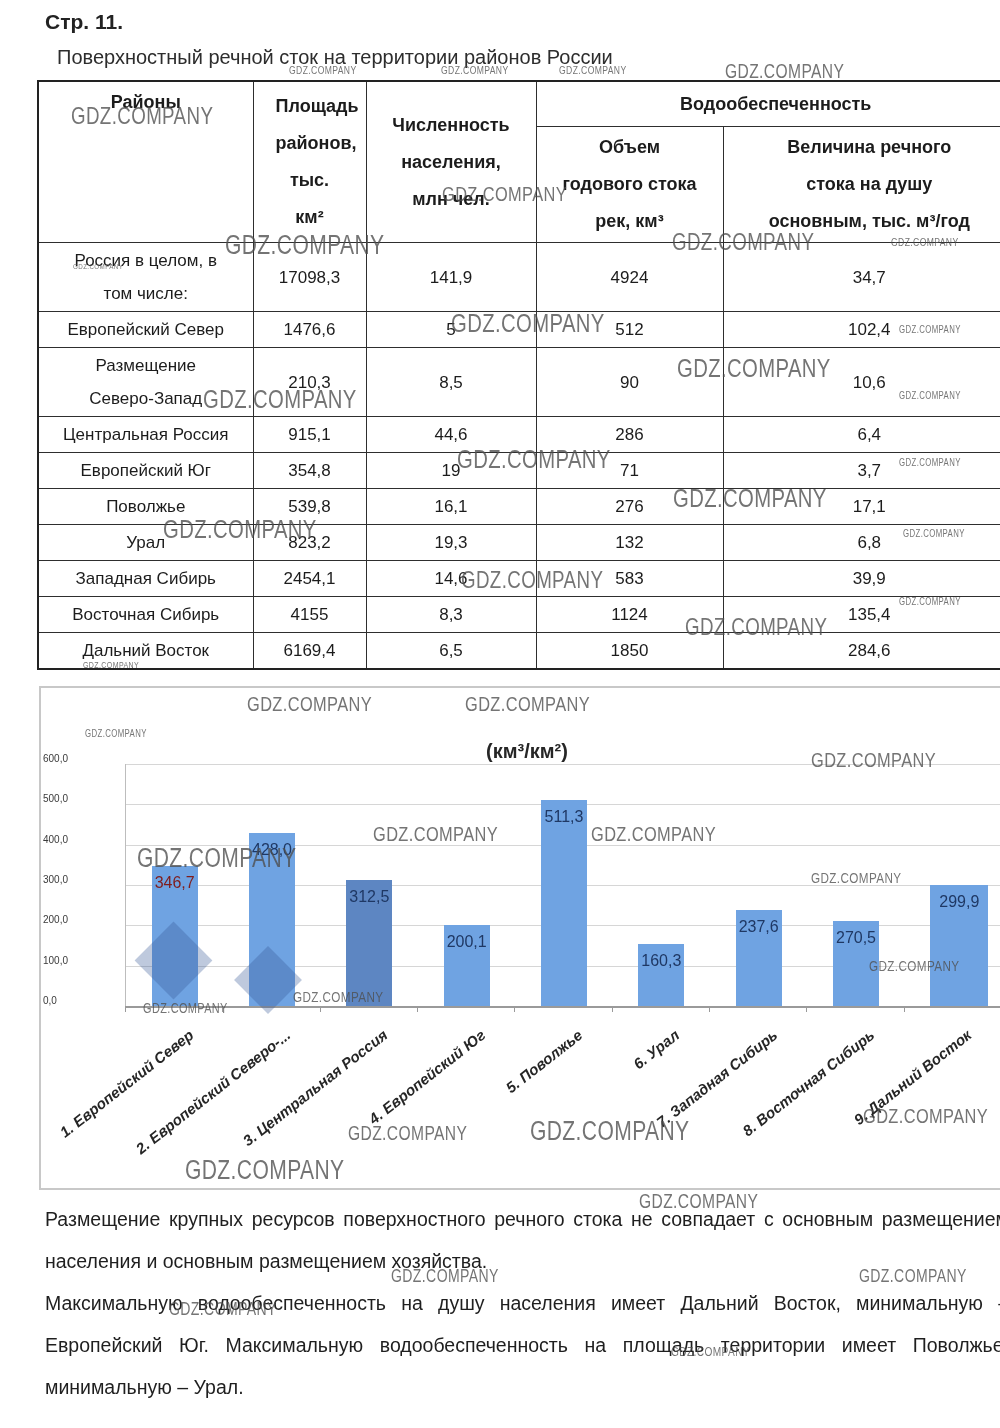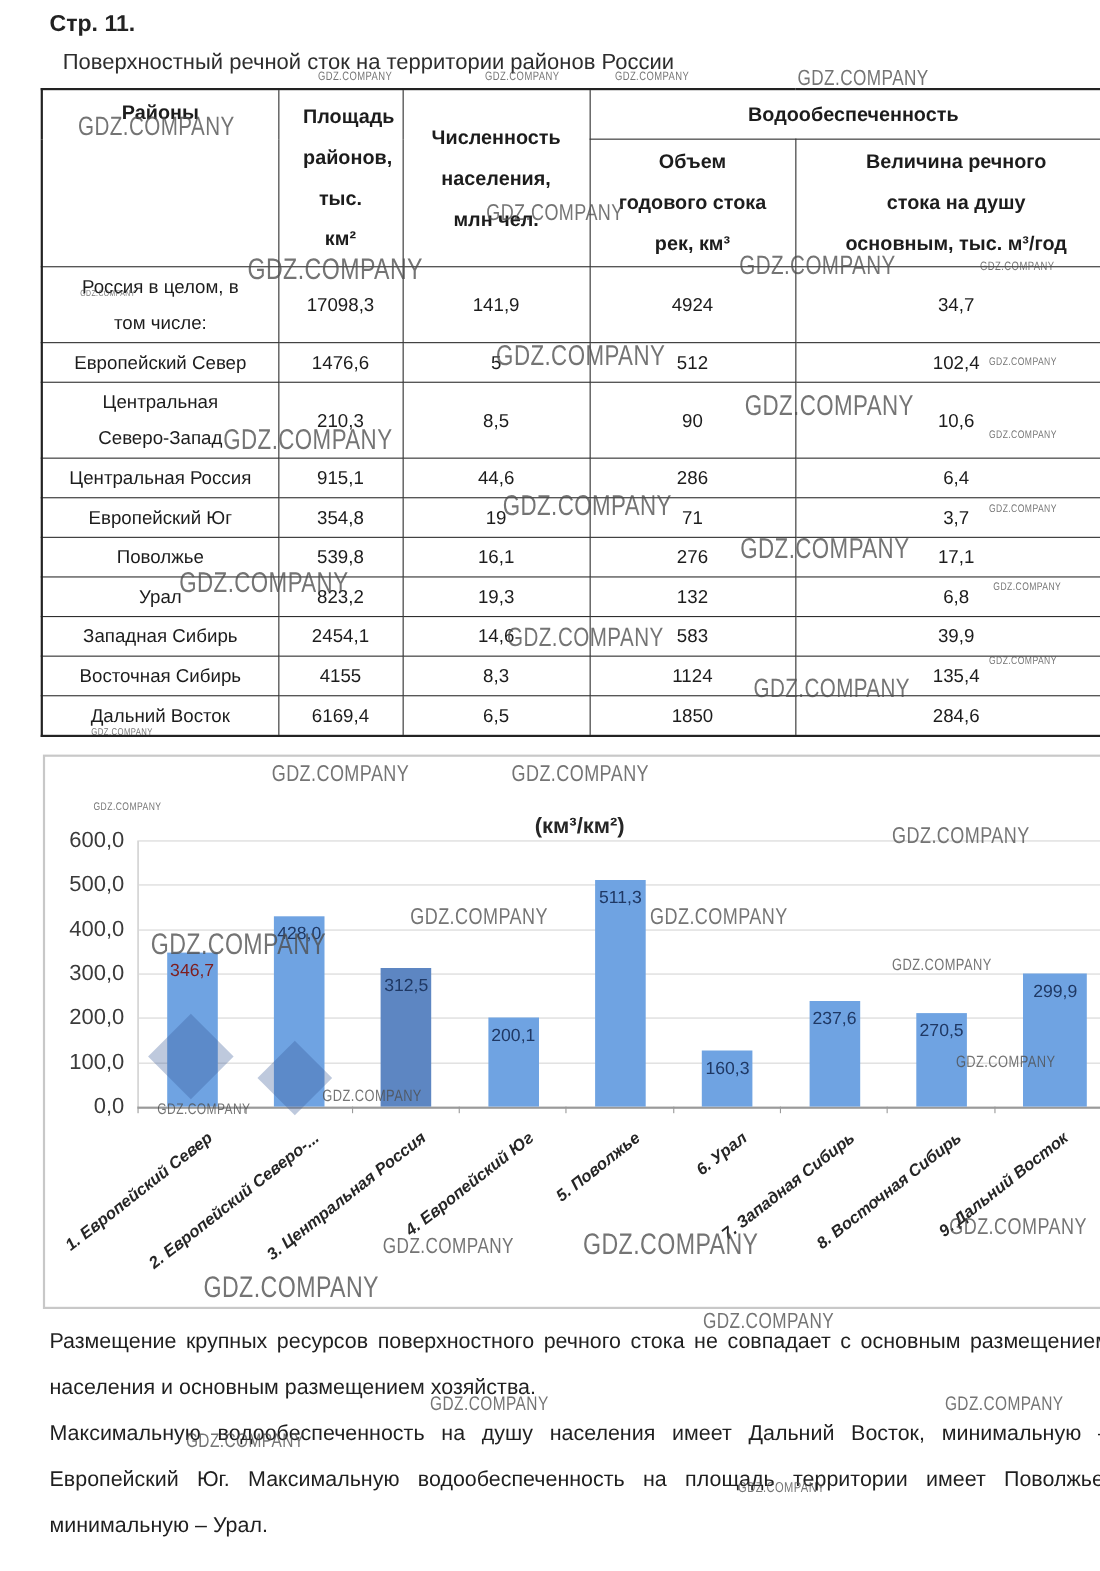--- a/index.html
+++ b/index.html
@@ -25,21 +25,21 @@
   
   .chart-box{position:absolute;left:12px;top:686px;width:972px;height:500px;
       border:2px solid #c8c8c8;background:#fff;}
   .chart-title{position:absolute;left:0;top:22px;width:100%;text-align:center;
       font-size:20px;font-weight:bold;color:#262626;}
   .chart-subtitle{position:absolute;left:0;top:52px;width:100%;text-align:center;
       font-size:20px;font-weight:bold;color:#262626;}
   .plot{position:absolute;left:84px;top:76px;width:876px;height:242px;
       border-bottom:2px solid #9a9a9a;border-left:1px solid #bdbdbd;}
   .gridline{position:absolute;left:0;width:100%;height:1px;background:#d6d6d6;}
-  .y-label{position:absolute;left:2px;width:70px;text-align:right;font-size:20px;color:#3a3a3a;}
+  .y-label{position:absolute;left:2px;width:70px;font-size:10px;color:#3a3a3a;}
   .bar{position:absolute;bottom:0;}
   .bar-label{position:absolute;top:8px;left:50%;transform:translateX(-50%);
       white-space:nowrap;font-size:16px;font-weight:normal;color:#1f3864;}
   .x-tick{position:absolute;width:1px;height:6px;background:#9a9a9a;}
   .x-labels{position:absolute;left:84px;top:328px;width:876px;height:165px;}
   .x-label{position:absolute;top:10px;white-space:nowrap;font-size:15px;font-style:italic;
       font-weight:bold;color:#262626;transform:translateX(-100%) rotate(-38deg);
       transform-origin:100% 0;}
   .artifact{position:absolute;background:rgba(52,88,150,0.32);transform:rotate(45deg);}
 
@@ -98,21 +98,21 @@
           <td>34,7</td>
         </tr>
         <tr>
           <td class="region">Европейский Север</td>
           <td>1476,6</td>
           <td>5</td>
           <td>512</td>
           <td>102,4</td>
         </tr>
         <tr>
-          <td class="region">Центральная
+          <td class="region">Размещение
 Северо-Запад</td>
           <td>210,3</td>
           <td>8,5</td>
           <td>90</td>
           <td>10,6</td>
         </tr>
         <tr>
           <td class="region">Центральная Россия</td>
           <td>915,1</td>
           <td>44,6</td>
@@ -181,21 +181,21 @@
         </div>
         <div class="bar" style="left: 220.333px; width: 46px; height: 126.042px; background: rgb(93, 134, 194);">
           <span class="bar-label" style="color: rgb(31, 56, 100);">312,5</span>
         </div>
         <div class="bar" style="left: 317.667px; width: 46px; height: 80.707px; background: rgb(111, 163, 226);">
           <span class="bar-label" style="color: rgb(31, 56, 100);">200,1</span>
         </div>
         <div class="bar" style="left: 415px; width: 46px; height: 206.224px; background: rgb(111, 163, 226);">
           <span class="bar-label" style="color: rgb(31, 56, 100);">511,3</span>
         </div>
-        <div class="bar" style="left: 512.333px; width: 46px; height: 51px; background: rgb(111, 163, 226);">
+        <div class="bar" style="left: 512.333px; width: 46px; height: 62px; background: rgb(111, 163, 226);">
           <span class="bar-label" style="color: rgb(31, 56, 100);">160,3</span>
         </div>
         <div class="bar" style="left: 609.667px; width: 46px; height: 95.832px; background: rgb(111, 163, 226);">
           <span class="bar-label" style="color: rgb(31, 56, 100);">237,6</span>
         </div>
         <div class="bar" style="left: 707px; width: 46px; height: 85px; background: rgb(111, 163, 226);">
           <span class="bar-label" style="color: rgb(31, 56, 100);">270,5</span>
         </div>
         <div class="bar" style="left: 804.333px; width: 58px; height: 120.96px; background: rgb(111, 163, 226);">
           <span class="bar-label" style="color: rgb(31, 56, 100);">299,9</span>

